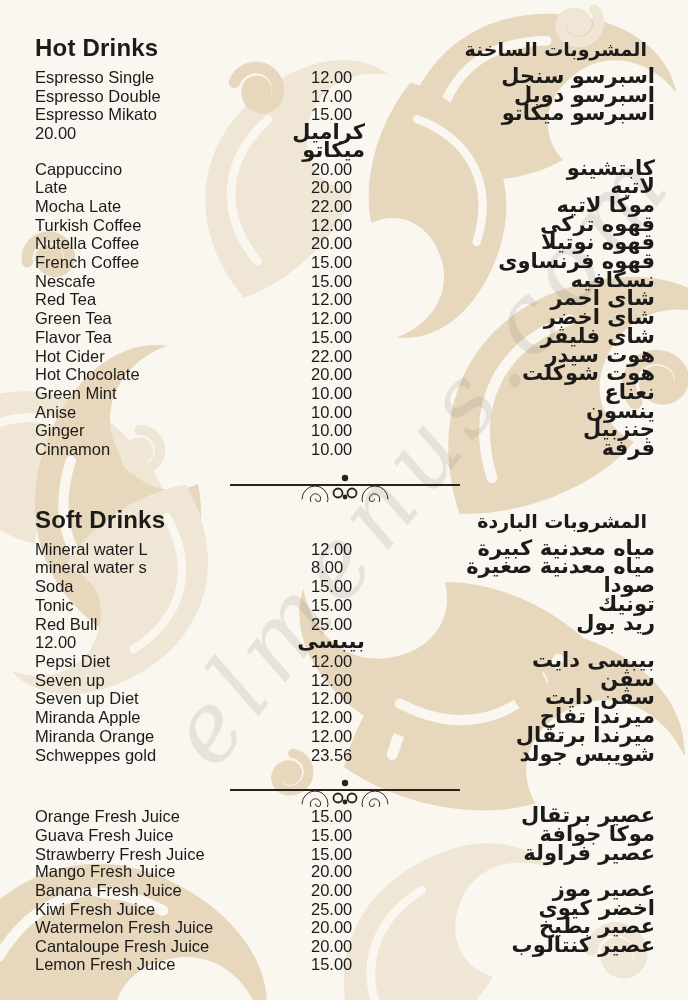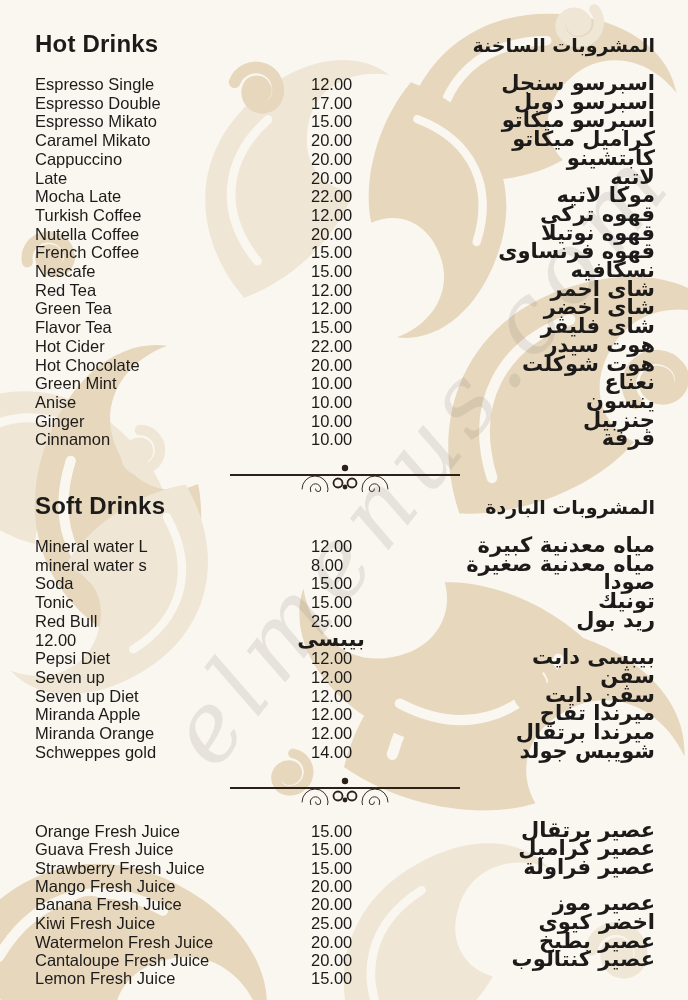--- a/index.html
+++ b/index.html
@@ -12,22 +12,22 @@
   .watermark{
     position:absolute;left:-80px;top:400px;width:1000px;z-index:1;
     transform:rotate(-52deg);
     font-family:"DejaVu Serif","Liberation Serif",serif;font-style:italic;
     font-size:96px;letter-spacing:10px;text-align:center;
     color:rgba(128,117,103,0.15);pointer-events:none;white-space:nowrap;
   }
   .content{position:relative;z-index:2;padding:30px 33px 0 35px;}
   .sec-head{display:flex;justify-content:space-between;align-items:baseline;}
   .title-en{font-size:24px;font-weight:bold;margin:0;letter-spacing:0.2px;}
-  .title-ar{font-size:19px;font-weight:bold;margin:0;font-family:"DejaVu Sans",sans-serif;direction:rtl;text-align:center;}
-  .items{margin-top:17px;}
+  .title-ar{font-size:19px;font-weight:bold;margin:8px;font-family:"DejaVu Sans",sans-serif;direction:rtl;text-align:center;}
+  .items{}
   .row{display:grid;grid-template-columns:276px 54px 1fr;align-items:baseline;}
   .en-name{font-size:16.5px;line-height:17.7px;}
   .price{font-size:16.5px;line-height:17.7px;text-align:left;}
   .ar-name{font-size:21px;line-height:17.7px;text-align:right;font-weight:bold;
            font-family:"DejaVu Sans",sans-serif;direction:rtl;}
   .divider{display:flex;justify-content:center;margin-top:13px;height:30px;}
   .sec{margin:0;}
 </style>
 </head>
 <body>
@@ -88,21 +88,20 @@
             <span class="en-name">Espresso Double</span>
             <span class="price">17.00</span>
             <span class="ar-name" dir="rtl">اسبرسو دوبل</span>
           </div>
           <div class="row">
             <span class="en-name">Espresso Mikato</span>
             <span class="price">15.00</span>
             <span class="ar-name" dir="rtl">اسبرسو ميكاتو</span>
           </div>
           <div class="row">
-            <span class="en-name">Caramel Mikato</span>
             <span class="price">20.00</span>
             <span class="ar-name" dir="rtl">كراميل ميكاتو</span>
           </div>
           <div class="row">
             <span class="en-name">Cappuccino</span>
             <span class="price">20.00</span>
             <span class="ar-name" dir="rtl">كابتشينو</span>
           </div>
           <div class="row">
             <span class="en-name">Late</span>
@@ -251,21 +250,21 @@
             <span class="price">12.00</span>
             <span class="ar-name" dir="rtl">ميرندا تفاح</span>
           </div>
           <div class="row">
             <span class="en-name">Miranda Orange</span>
             <span class="price">12.00</span>
             <span class="ar-name" dir="rtl">ميرندا برتقال</span>
           </div>
           <div class="row">
             <span class="en-name">Schweppes gold</span>
-            <span class="price">14.00</span>
+            <span class="price">23.56</span>
             <span class="ar-name" dir="rtl">شويبس جولد</span>
           </div>
         </div>
     </section>
 
     <div class="divider">
       <svg width="230" height="30" viewBox="0 0 230 30" aria-hidden="true">
         <line x1="0" y1="13" x2="230" y2="13" stroke="#2b2118" stroke-width="1.8"></line>
         <g fill="none" stroke="#2b2118" stroke-width="1.8" stroke-linecap="round">
           <path transform="translate(72,1) scale(0.52)" d="M0,50 A25,25 0 1 1 50,50 A17,17 0 1 1 16,50 A10,10 0 1 1 36,50 A5,5 0 1 1 26,50"></path>
@@ -281,21 +280,21 @@
     <section class="sec">
       <div class="items">
           <div class="row">
             <span class="en-name">Orange Fresh Juice</span>
             <span class="price">15.00</span>
             <span class="ar-name" dir="rtl">عصير برتقال</span>
           </div>
           <div class="row">
             <span class="en-name">Guava Fresh Juice</span>
             <span class="price">15.00</span>
-            <span class="ar-name" dir="rtl">عصير كراميل</span>
+            <span class="ar-name" dir="rtl">موكا جوافة</span>
           </div>
           <div class="row">
             <span class="en-name">Strawberry Fresh Juice</span>
             <span class="price">15.00</span>
             <span class="ar-name" dir="rtl">عصير فراولة</span>
           </div>
           <div class="row">
             <span class="en-name">Mango Fresh Juice</span>
             <span class="price">20.00</span>
           </div>

